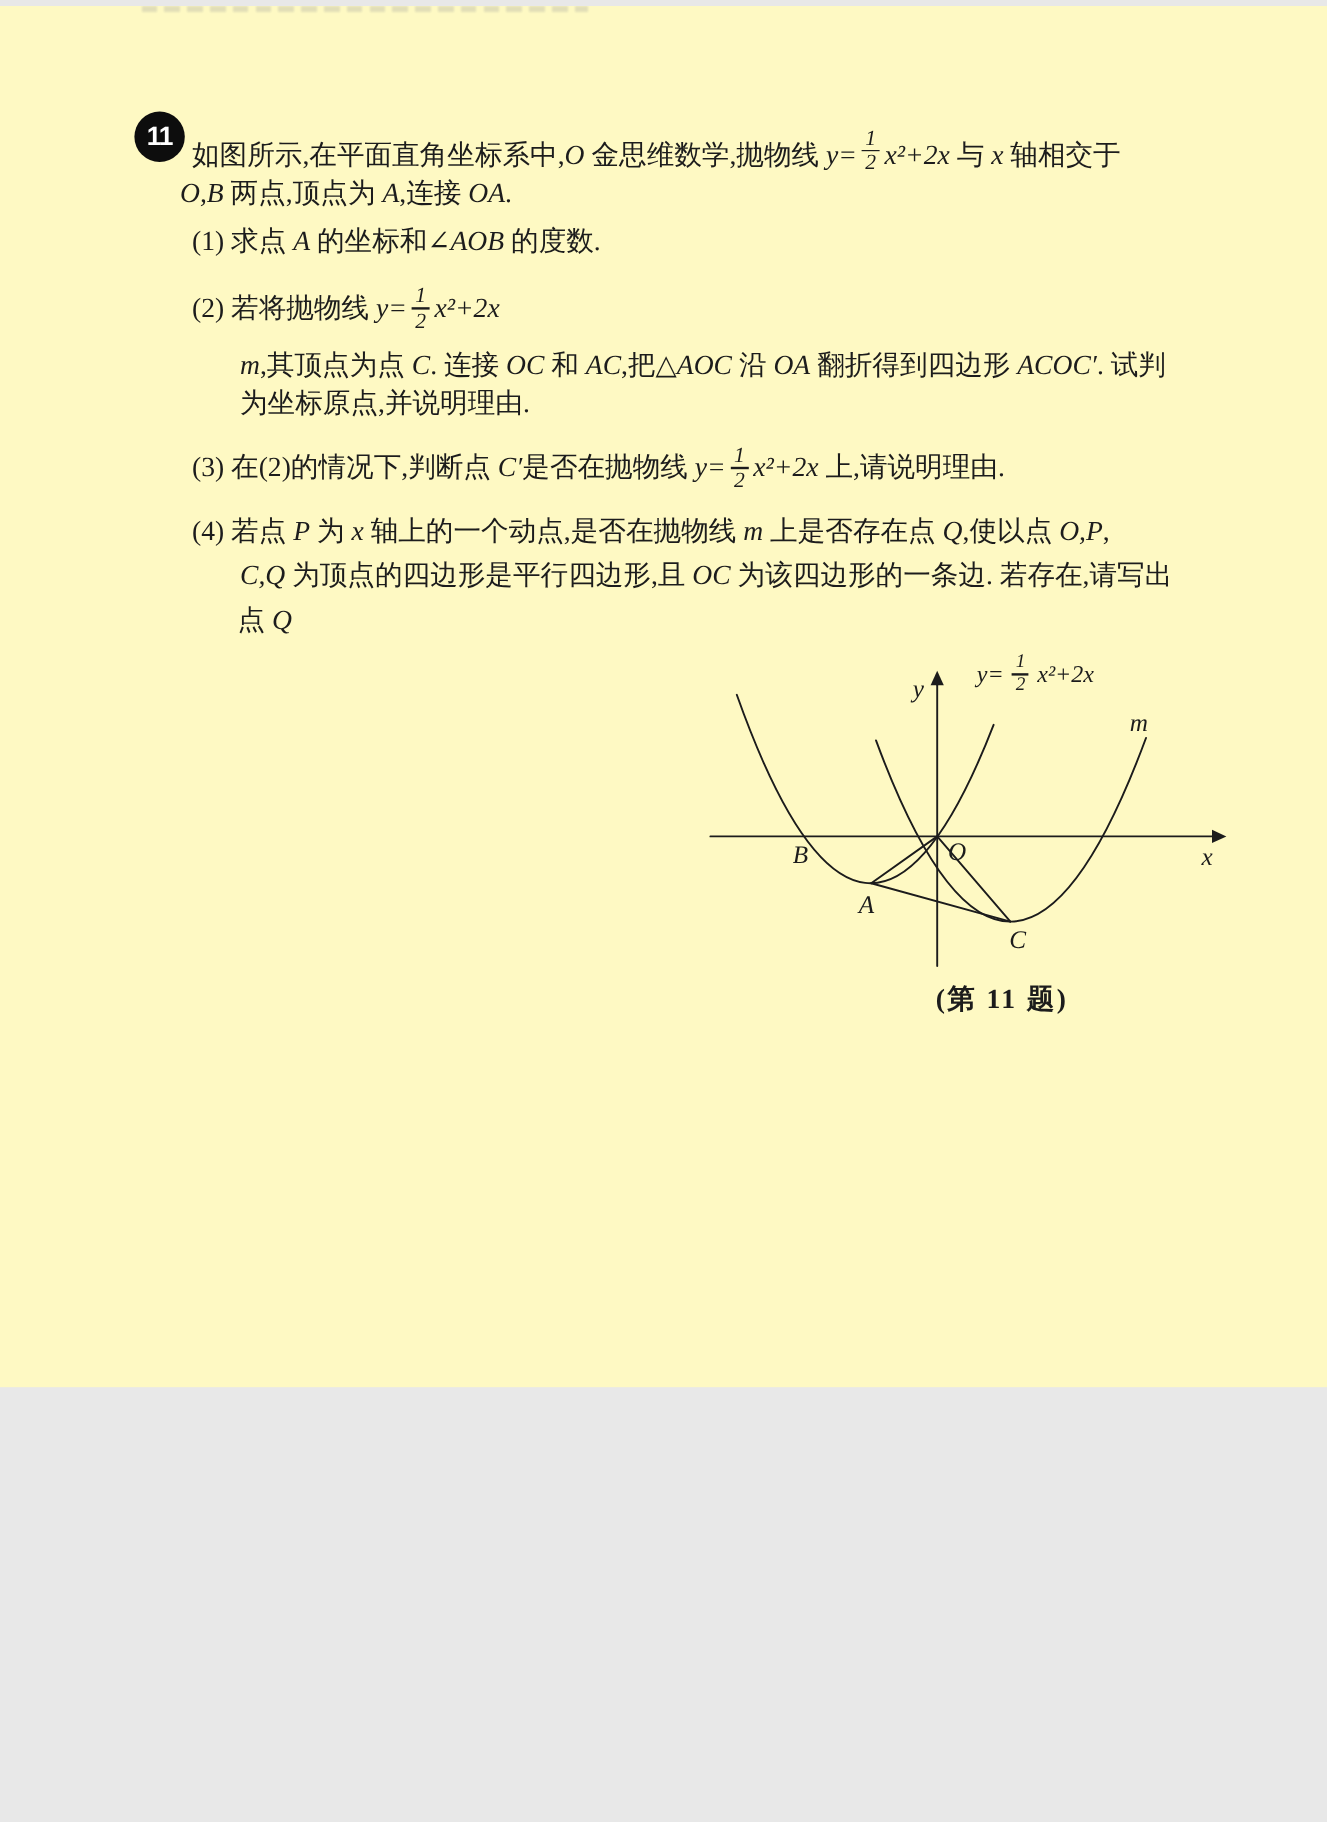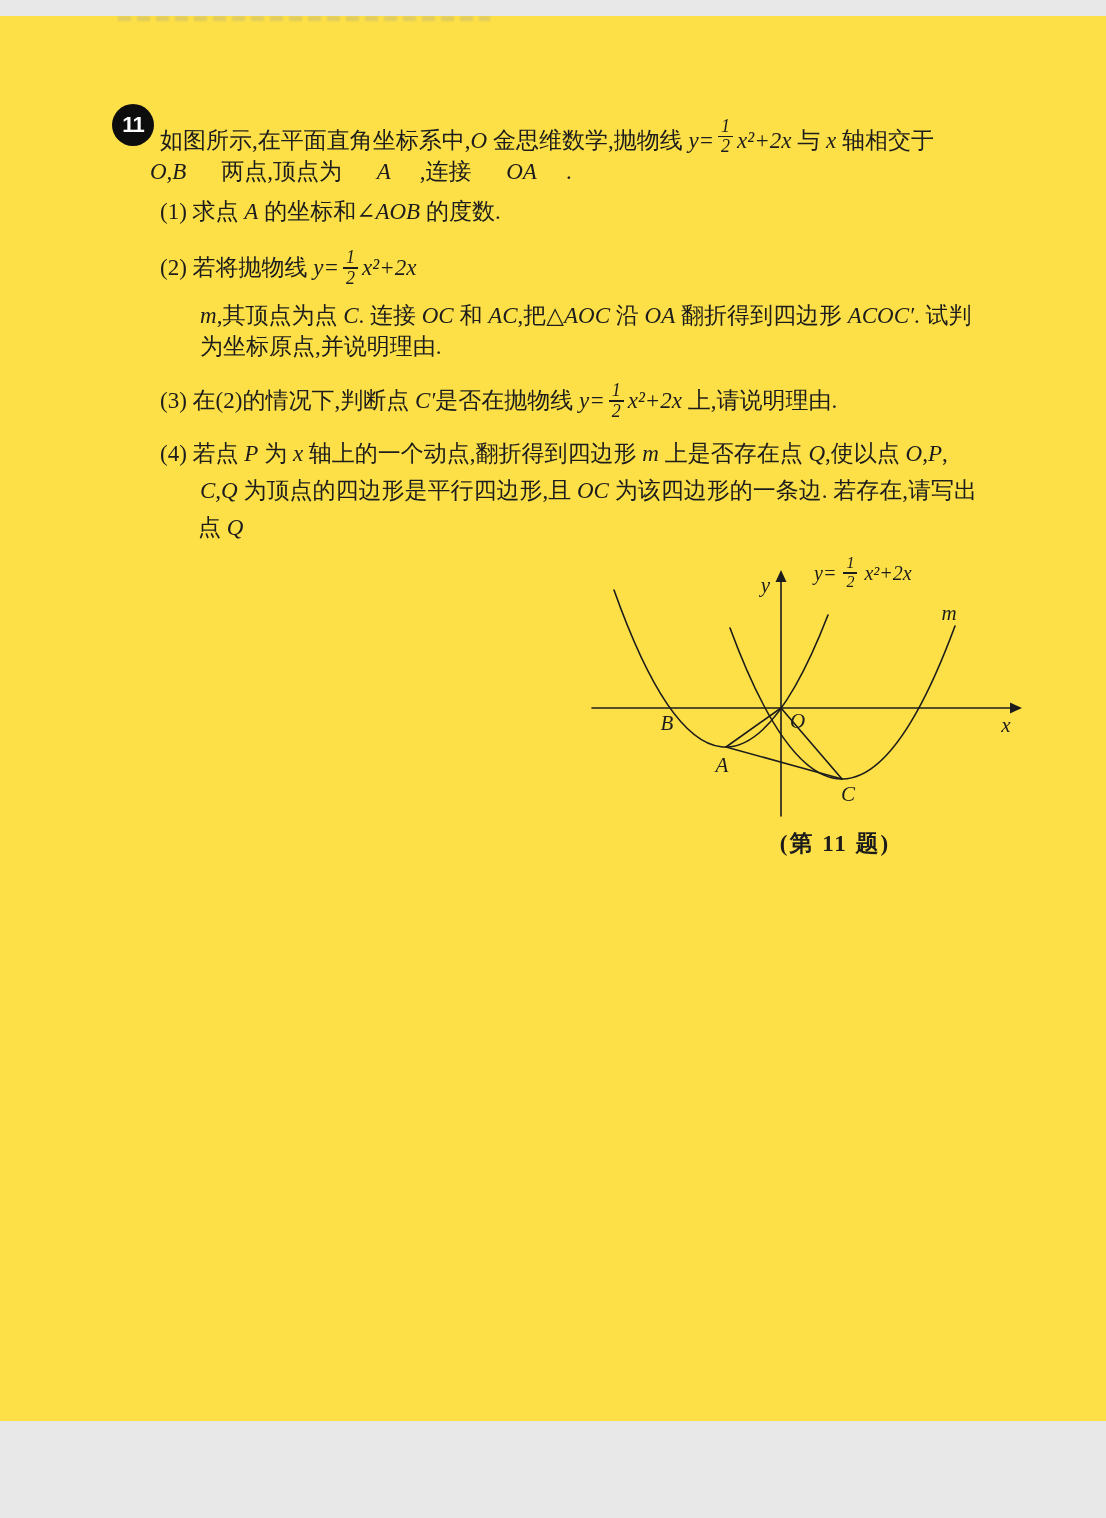--- a/index.html
+++ b/index.html
@@ -1,21 +1,21 @@
 <!DOCTYPE html>
 <html><head>
 <meta charset="utf-8">
 <style>
   html,body{margin:0;padding:0;}
   body{background:#e8e8e8;}
   .page{
     position:relative;
-    width:1106px;height:1405px;
-    margin:16px auto;
-    background:#fde047;
+    width:1106px;height:1151px;
+    margin:5px auto;
+    background:#fef9c3;
     overflow:hidden;
     font-family:"Liberation Serif","DejaVu Serif",serif;
     color:#1c1c1c;
   }
   
   .remnant{
     position:absolute;left:118px;top:0;width:372px;height:5px;
     background:repeating-linear-gradient(90deg,#9a9a9a 0 13px,transparent 13px 19px);
     opacity:.28;filter:blur(1px);
   }
@@ -79,27 +79,27 @@
 </head>
 <body>
 
 <div class="page">
 
   <div class="remnant"></div>
 
   <div class="badge">11</div>
 
   <div class="tline tall" style="left:160px;top:84px;align-items:flex-end;"><span>如图所示,在平面直角坐标系中,</span><span class="i">O</span><span> 金思维数学,抛物线 </span><span class="i">y=</span><span class="frac"><span class="num">1</span><span class="bar"></span><span class="den">2</span></span><span class="i">x²+2x</span><span> 与 </span><span class="i">x</span><span> 轴相交于</span></div>
-  <div class="tline" style="left:150px;top:141px;gap:29px;"><span class="i">O,B</span><span> 两点,顶点为 </span><span class="i">A</span><span>,连接 </span><span class="i">OA</span><span>.</span></div>
+  <div class="tline" style="left:150px;top:141px;"><span class="i">O,B</span><span> 两点,顶点为 </span><span class="i">A</span><span>,连接 </span><span class="i">OA</span><span>.</span></div>
   <div class="tline" style="left:160px;top:181px;"><span>(1) 求点 </span><span class="i">A</span><span> 的坐标和∠</span><span class="i">AOB</span><span> 的度数.</span></div>
   <div class="tline tall" style="left:160px;top:224px;"><span>(2) 若将抛物线 </span><span class="i">y=</span><span class="frac"><span class="num">1</span><span class="bar"></span><span class="den">2</span></span><span class="i">x²+2x</span></div>
   <div class="tline" style="left:200px;top:285px;"><span class="i">m</span><span>,其顶点为点 </span><span class="i">C</span><span>. 连接 </span><span class="i">OC</span><span> 和 </span><span class="i">AC</span><span>,把△</span><span class="i">AOC</span><span> 沿 </span><span class="i">OA</span><span> 翻折得到四边形 </span><span class="i">ACOC′</span><span>. 试判</span></div>
   <div class="tline" style="left:200px;top:316px;"><span>为坐标原点,并说明理由.</span></div>
   <div class="tline tall" style="left:160px;top:357px;"><span>(3) 在(2)的情况下,判断点 </span><span class="i">C′</span><span>是否在抛物线 </span><span class="i">y=</span><span class="frac"><span class="num">1</span><span class="bar"></span><span class="den">2</span></span><span class="i">x²+2x</span><span> 上,请说明理由.</span></div>
-  <div class="tline" style="left:160px;top:423px;"><span>(4) 若点 </span><span class="i">P</span><span> 为 </span><span class="i">x</span><span> 轴上的一个动点,翻折得到四边形 </span><span class="i">m</span><span> 上是否存在点 </span><span class="i">Q</span><span>,使以点 </span><span class="i">O,P</span><span>,</span></div>
+  <div class="tline" style="left:160px;top:423px;"><span>(4) 若点 </span><span class="i">P</span><span> 为 </span><span class="i">x</span><span> 轴上的一个动点,是否在抛物线 </span><span class="i">m</span><span> 上是否存在点 </span><span class="i">Q</span><span>,使以点 </span><span class="i">O,P</span><span>,</span></div>
   <div class="tline" style="left:200px;top:460px;"><span class="i">C,Q</span><span> 为顶点的四边形是平行四边形,且 </span><span class="i">OC</span><span> 为该四边形的一条边. 若存在,请写出</span></div>
   <div class="tline" style="left:198px;top:497px;"><span>点 </span><span class="i">Q</span></div>
 
   <svg class="figure-svg" width="480" height="258" viewBox="555 548 480 258">
 
     <line x1="592" y1="692" x2="1010" y2="692"></line>
     <polygon points="1010,686.5 1022,692 1010,697.5"></polygon>
     <line x1="781" y1="566" x2="781" y2="800"></line>
     <polygon points="775.5,566 781,554 786.5,566"></polygon>
 

